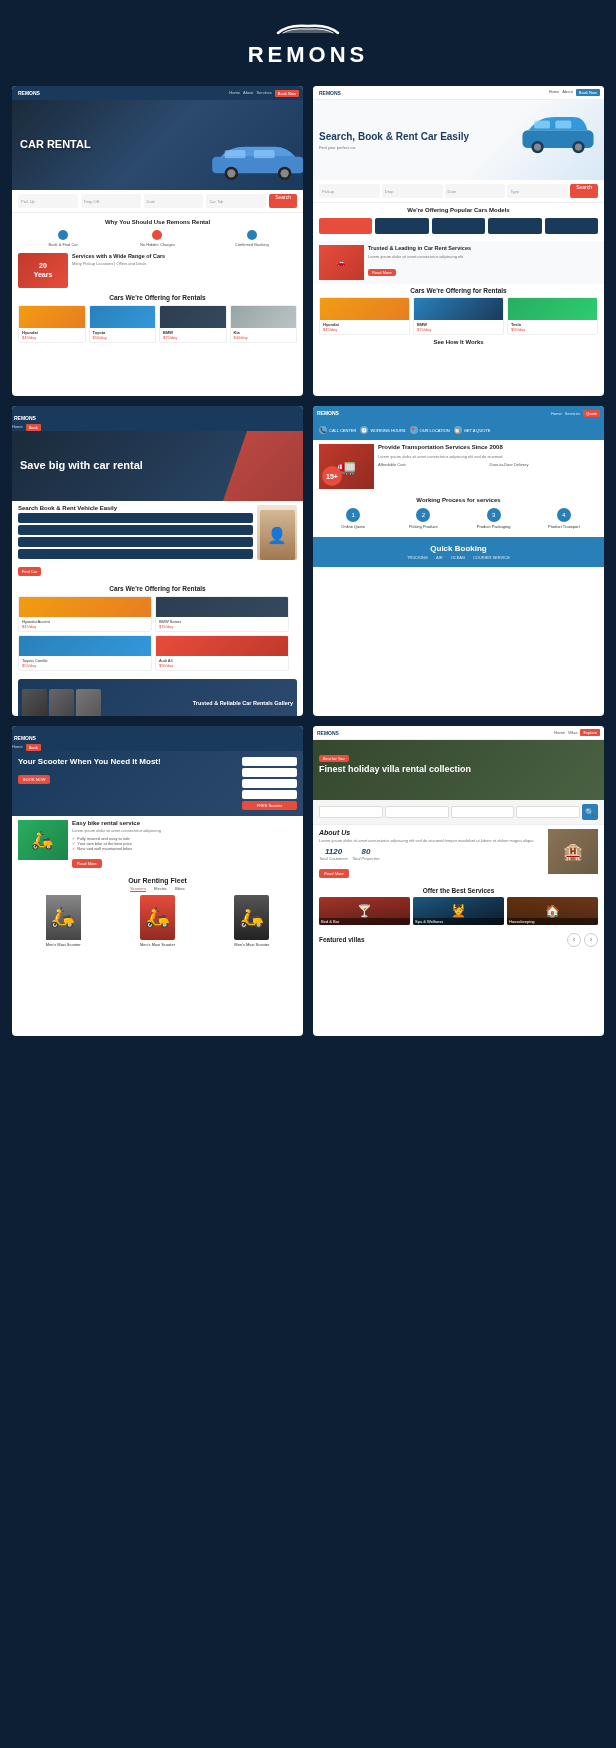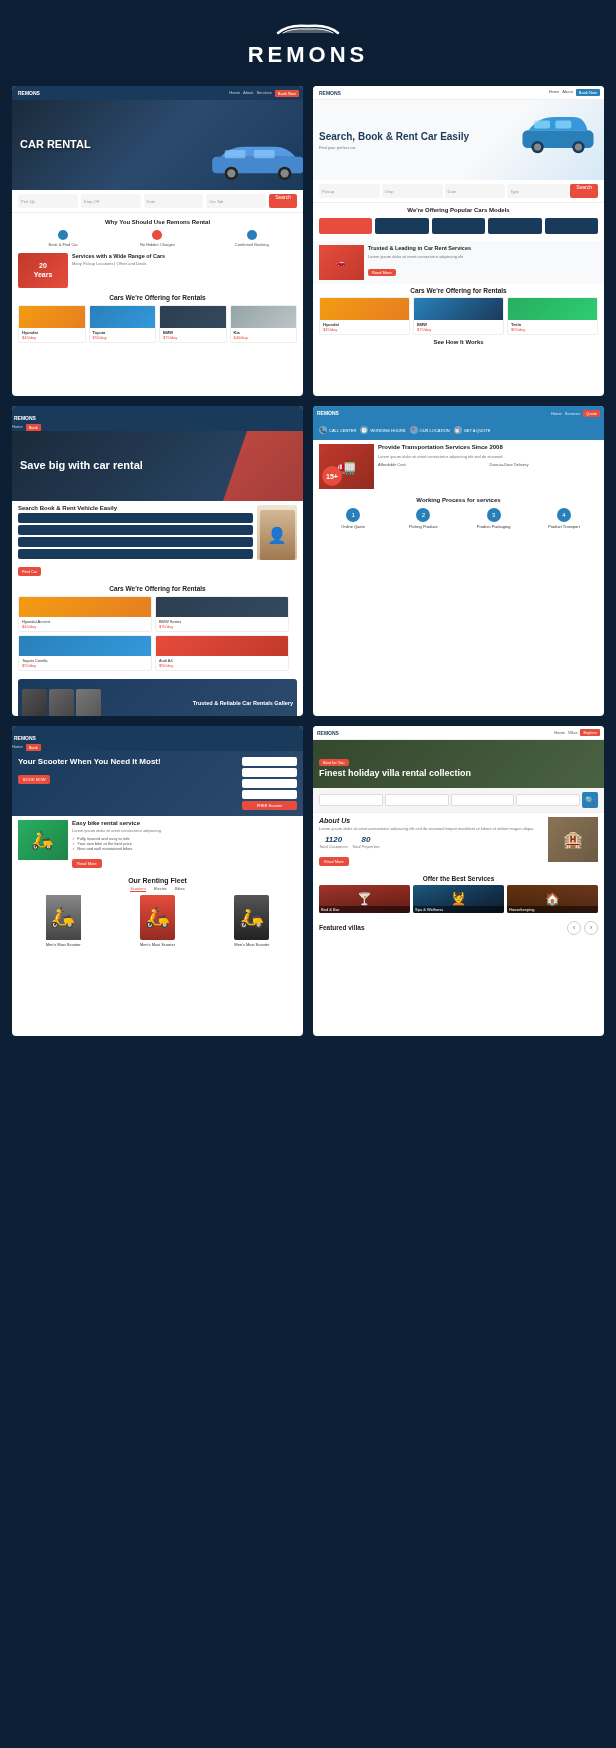--- a/index.html
+++ b/index.html
@@ -287,24 +287,24 @@
     .card-6 .card-nav-white {
       background: white;
       height: 14px;
       display: flex;
       align-items: center;
       padding: 0 4px;
       border-bottom: 1px solid #eee;
     }
     .card-6 .hero6 {
       background: linear-gradient(rgba(0,0,0,0.3), rgba(0,0,0,0.3)), linear-gradient(135deg, #4a6741, #6a8b5e);
-      height: 48px;
+      height: 60px;
       padding: 6px;
       display: flex;
-      align-items: center;
+      align-items: flex-start;
     }
     .hero6-content { }
     .hero6-badge { background: #e74c3c; color: white; font-size: 4px; padding: 1px 4px; border-radius: 2px; margin-bottom: 2px; display: inline-block; }
     .hero6-title { color: white; font-size: 9px; font-weight: 900; line-height: 1.2; }
 
     .villa-search { background: #f5f5f5; padding: 4px 6px; display: flex; gap: 2px; align-items: center; border-bottom: 1px solid #eee; }
     .villa-field { flex: 1; background: white; height: 12px; border-radius: 2px; border: 1px solid #ddd; }
     .villa-search-btn { background: #2980b9; width: 16px; height: 16px; border-radius: 2px; display: flex; align-items: center; justify-content: center; color: white; font-size: 8px; }
 
     .about-section { padding: 4px 6px; }
@@ -692,20 +692,29 @@
             <span style="font-size:6px;color:white;">3</span>
           </div>
           <div class="process-text">Product Packaging</div>
         </div>
         <div class="process-item">
           <div class="process-icon">
             <span style="font-size:6px;color:white;">4</span>
           </div>
           <div class="process-text">Product Transport</div>
         </div>
+      </div>
+    </div>
+    <div class="quick-booking-block">
+      <div class="qb-title">Quick Booking</div>
+      <div class="qb-tabs">
+        <span class="qb-tab">TRUCKING</span>
+        <span class="qb-tab">AIR</span>
+        <span class="qb-tab">OCEAN</span>
+        <span class="qb-tab">COURIER SERVICE</span>
       </div>
     </div>
   </div>
 
   <div class="screenshot-card card-5">
     <div class="card-nav" style="background:#1a3a5c;">
       <span class="nav-logo">REMONS</span>
       <div class="nav-links">
         <span class="nav-link">Home</span>
         <span class="nav-btn">Book</span>

